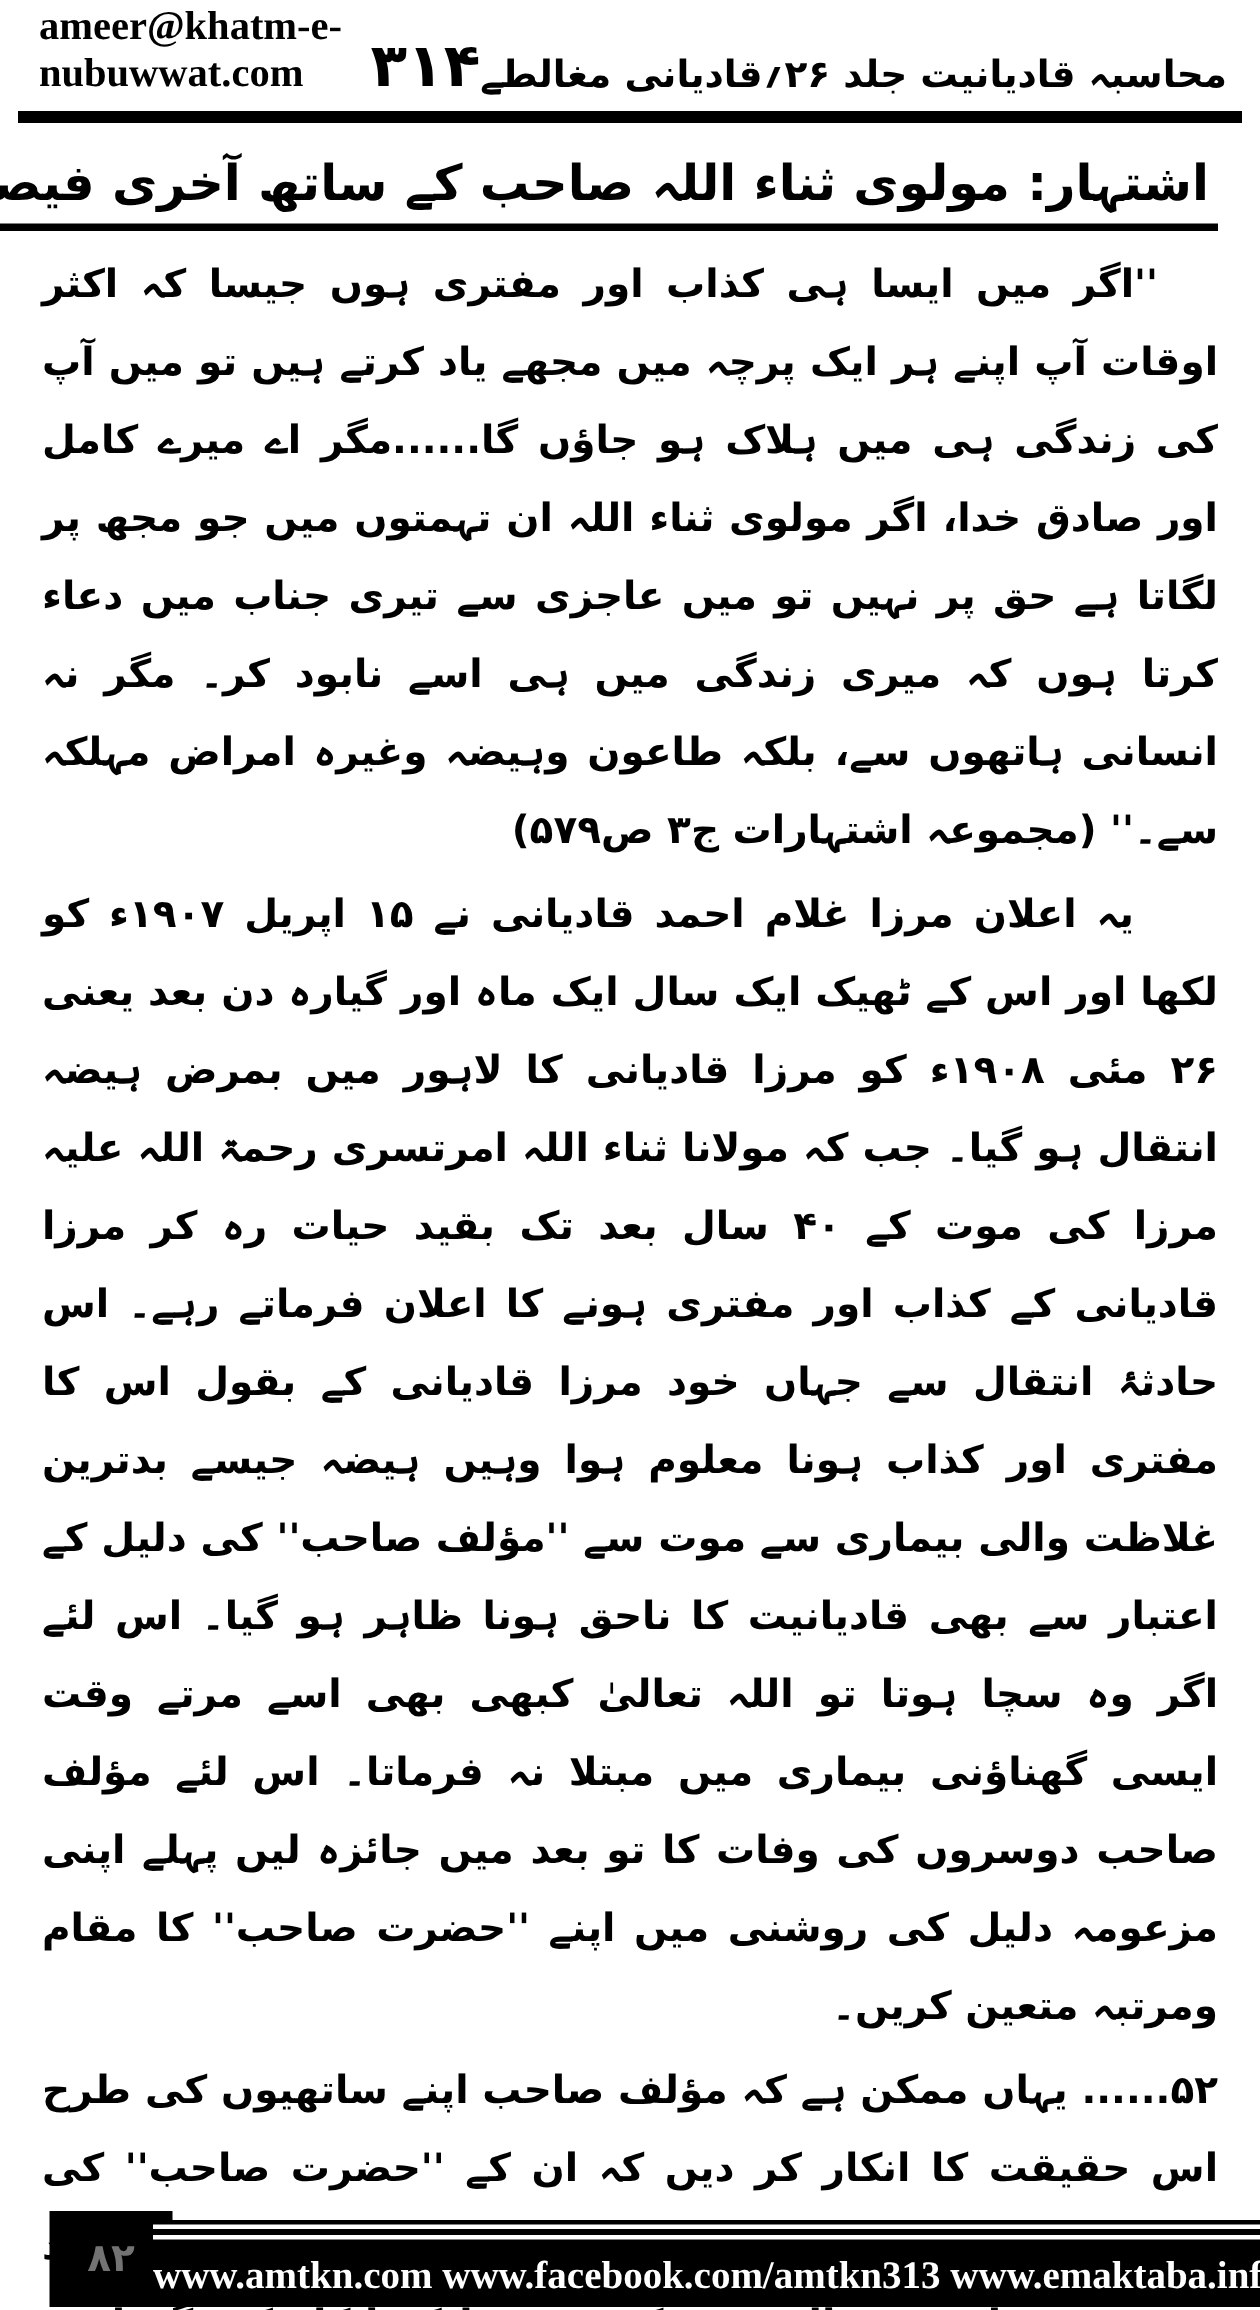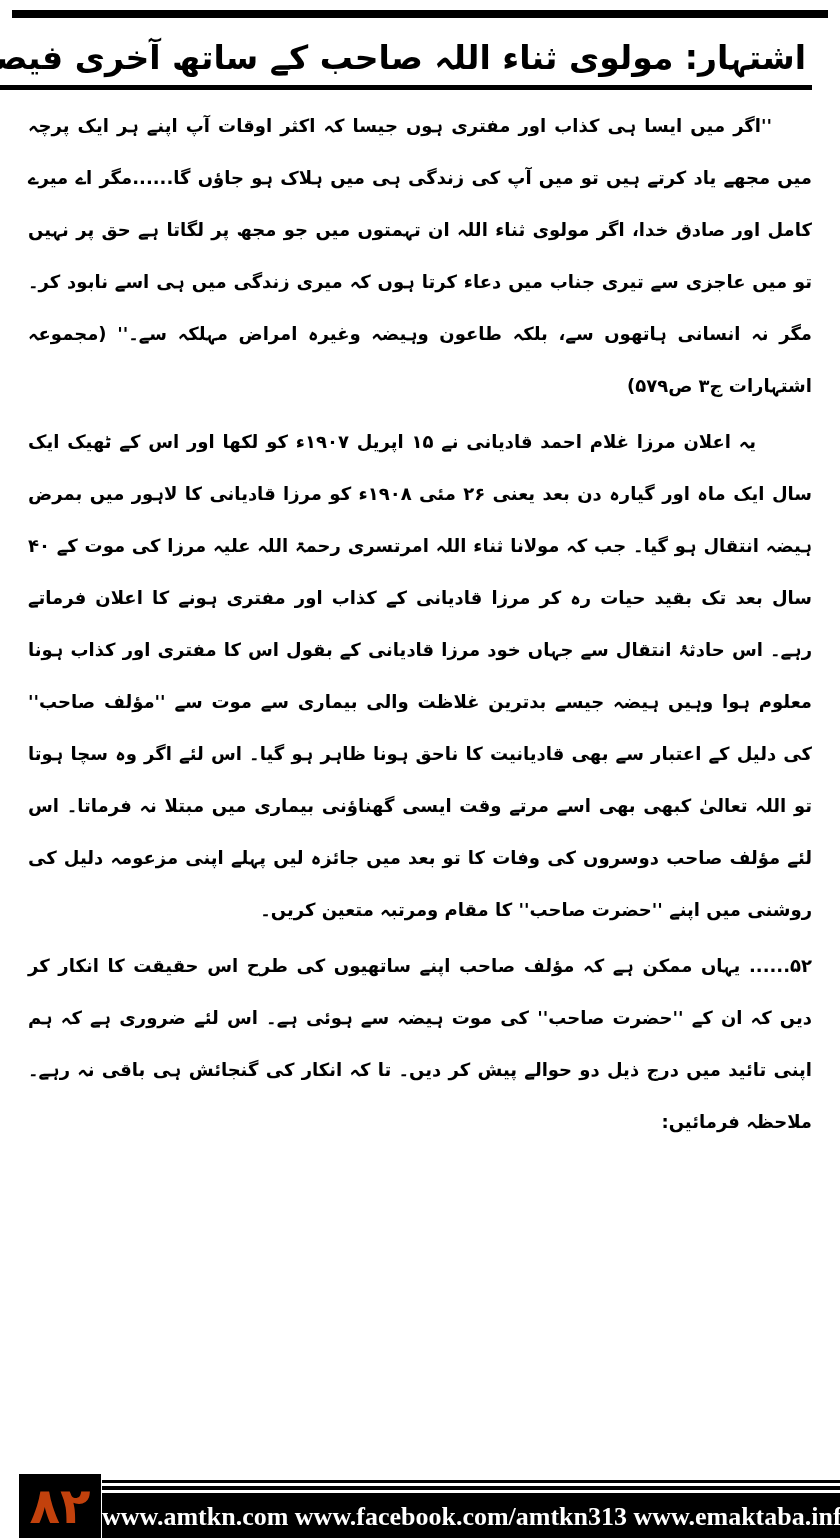--- a/index.html
+++ b/index.html
@@ -33,52 +33,57 @@
     direction:rtl; padding:6px 28px 0 28px;
   }
   .heading { text-align:center; margin:14px 0 10px 0; }
   .heading span {
     display:inline-block; font-size:33px; font-weight:bold;
     border-bottom:5px solid #000; padding:0 6px 8px 6px;
     white-space:nowrap;
   }
   p.para {
     margin:0 0 4px 0;
-    font-size:18px; font-weight:bold;
+    font-size:26px; font-weight:bold;
     line-height:52px;
     text-align:justify;
   }
   p.q1 { text-indent:40px; }
   p.p2 { text-indent:56px; }
 
   
   .footer-pagebox {
-    position:absolute; left:19px; bottom:2px;
+    position:absolute; left:33px; bottom:2px;
     width:82px; height:64px; background:#000;
-    color:#c2410c; display:flex; align-items:center; justify-content:center;
-    font-size:50px; font-weight:bold; direction:rtl;
+    color:#737373; display:flex; align-items:center; justify-content:center;
+    font-size:26px; font-weight:bold; direction:rtl;
   }
   .footer-bar {
     position:absolute; left:102px; right:0; bottom:2px;
     height:58px; background:#000;
   }
   .footer-stripe { height:3px; background:#fff; margin:0 0 4px 0; }
   .footer-stripe.first { margin-top:3px; }
   .footer-urls {
     color:#fff; text-align:center;
     font-family:"Liberation Serif", serif;
     font-weight:bold; font-size:26px; line-height:40px;
     direction:ltr; white-space:nowrap;
   }
 </style>
 </head>
 <body>
 
 <div class="page">
 
+  <div class="header">
+    <div class="email">ameer@khatm-e-nubuwwat.com</div>
+    <div class="page-number-top">۳۱۴</div>
+    <div class="book-title">محاسبہ قادیانیت جلد ۲۶؍قادیانی مغالطے</div>
+  </div>
 
   <div class="top-rule"></div>
 
   <div class="content">
 
     <div class="heading">
       <span>اشتہار: مولوی ثناء اللہ صاحب کے ساتھ آخری فیصلہ</span>
     </div>
 
     <p class="para q1">''اگر میں ایسا ہی کذاب اور مفتری ہوں جیسا کہ اکثر اوقات آپ اپنے ہر ایک پرچہ میں مجھے یاد کرتے ہیں تو میں آپ کی زندگی ہی میں ہلاک ہو جاؤں گا......مگر اے میرے کامل اور صادق خدا، اگر مولوی ثناء اللہ ان تہمتوں میں جو مجھ پر لگاتا ہے حق پر نہیں تو میں عاجزی سے تیری جناب میں دعاء کرتا ہوں کہ میری زندگی میں ہی اسے نابود کر۔ مگر نہ انسانی ہاتھوں سے، بلکہ طاعون وہیضہ وغیرہ امراض مہلکہ سے۔''  (مجموعہ اشتہارات ج۳ ص۵۷۹)</p>

